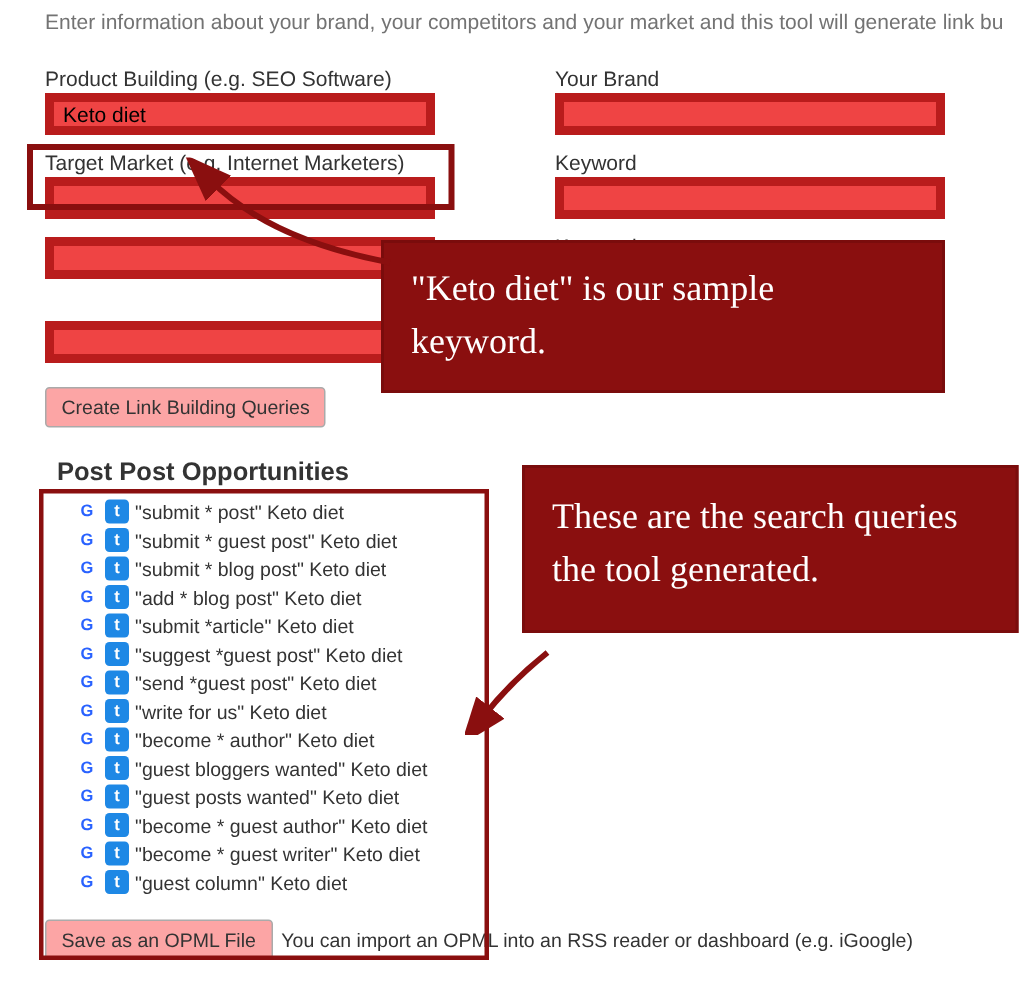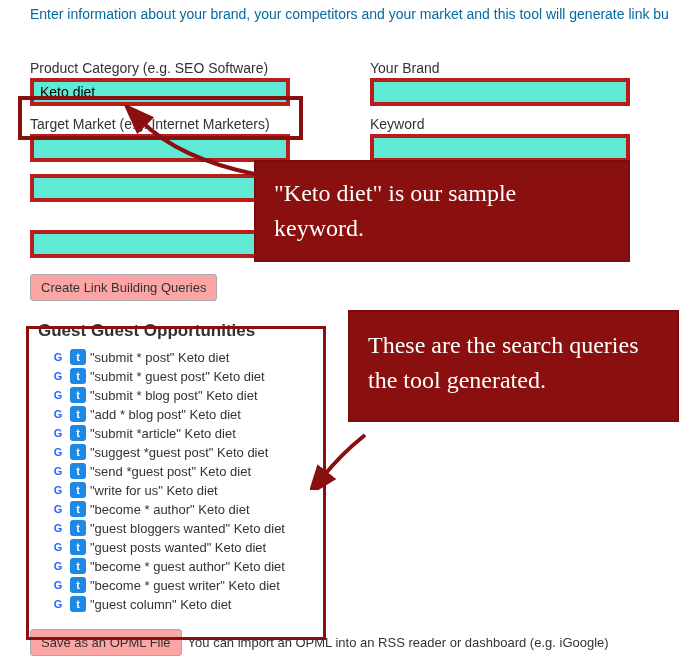--- a/index.html
+++ b/index.html
@@ -12,45 +12,45 @@
     }
     .container { padding: 6px 10px 8px 30px; }
     h1 {
       font-size: 22px;
       font-weight: 700;
       color: #333;
       margin-bottom: 4px;
     }
     .subtitle {
       font-size: 14px;
-      color: #0369a1;
-      margin-bottom: 38px;
+      color: #737373;
+      margin-bottom: 22px;
       white-space: nowrap;
     }
     .form-grid {
       display: grid;
       grid-template-columns: 1fr 1fr;
       column-gap: 40px;
       row-gap: 0;
     }
     .form-group { margin-bottom: 10px; }
     .form-group label {
       display: block;
       font-size: 14px;
       color: #333;
       margin-bottom: 2px;
     }
     .form-group input[type="text"] {
       width: 260px;
       height: 28px;
-      border: 4px solid #b91c1c;
+      border: 6px solid #b91c1c;
       padding: 3px 6px;
       font-size: 14px;
       font-family: inherit;
-      background: #5eead4;
+      background: #ef4444;
     }
     .btn {
       display: inline-block;
       background: #fca5a5;
       border: 1px solid #aaa;
       border-radius: 3px;
       padding: 5px 10px;
       font-size: 13px;
       color: #333;
       cursor: pointer;
@@ -136,21 +136,21 @@
     .arrow { position: absolute; pointer-events: none; }
   </style>
 </head>
 <body>
 
 <div class="container">
   <div class="subtitle">Enter information about your brand, your competitors and your market and this tool will generate link bu</div>
 
   <div class="form-grid">
     <div class="form-group">
-      <label>Product Category (e.g. SEO Software)</label>
+      <label>Product Building (e.g. SEO Software)</label>
       <input type="text" value="Keto diet" style="">
     </div>
     <div class="form-group">
       <label>Your Brand</label>
       <input type="text" value="" style="">
     </div>
     <div class="form-group">
       <label>Target Market (e.g. Internet Marketers)</label>
       <input type="text" value="" style="">
     </div>
@@ -168,21 +168,21 @@
     </div>
     <div class="form-group">
       <label></label>
       <input type="text" value="" style="">
     </div>
   </div>
 
   <button class="btn">Create Link Building Queries</button>
 
   <div class="results">
-    <h2>Guest Guest Opportunities</h2>
+    <h2>Post Post Opportunities</h2>
     <ul class="result-list" id="result-list">
         <li class="result-item">
           <span class="glyph-g">
             <span class="gb">G</span>
           </span>
           <span class="glyph-t">t</span>
           <span>"submit * post" Keto diet</span>
         </li>
         <li class="result-item">
           <span class="glyph-g">

